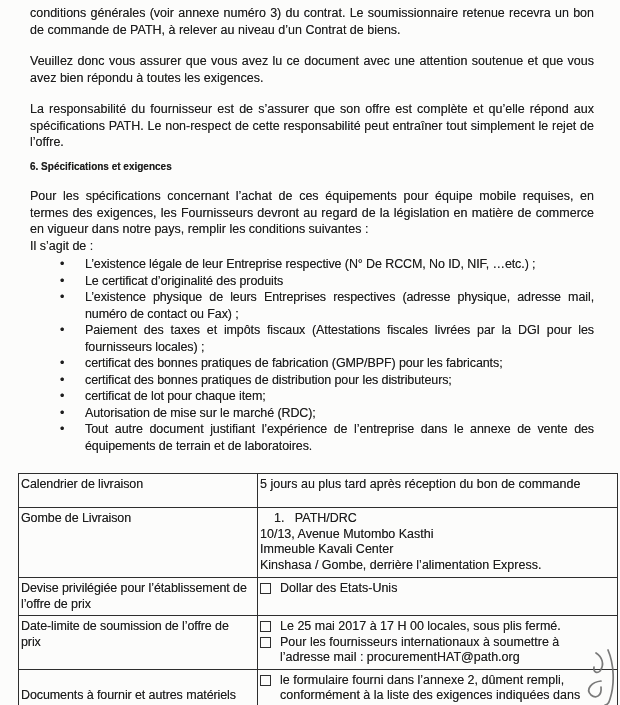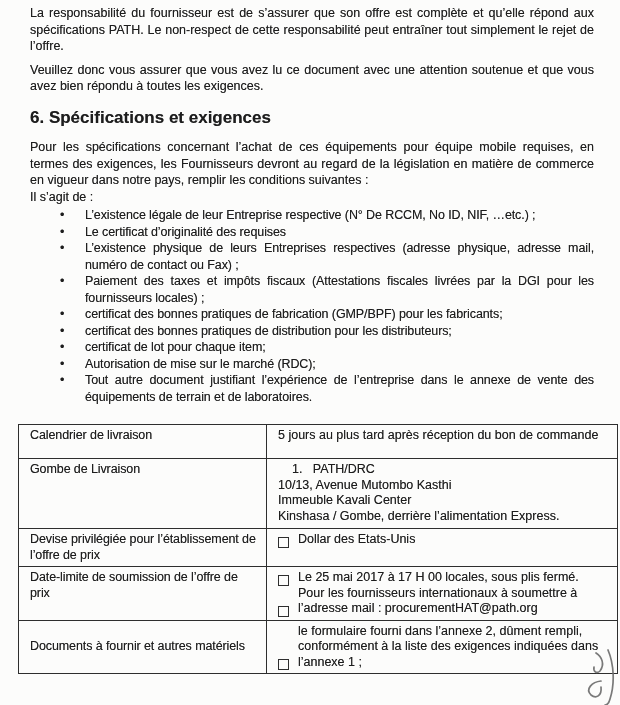--- a/index.html
+++ b/index.html
@@ -16,80 +16,81 @@
   .page{
     position:relative;width:620px;height:705px;overflow:hidden;
     background:var(--paper);color:var(--ink);
     padding:5px 26px 0 30px;box-sizing:border-box;
     font-size:12.5px;line-height:16.5px;
     text-shadow:0 0 .5px rgba(20,20,20,.55);
   }
   .para{margin:0 0 15px 0;text-align:justify;}
   .para.tight{margin-bottom:7px;}
   .heading{
-    font-size:17px;font-weight:bold;margin:8px 0 13px 0;
+    font-size:10px;font-weight:bold;margin:8px 0 13px 0;
   }
   .para.intro{margin-bottom:2px;}
   
   .bullets{margin:0 0 0 30px;}
   .bullet-row{display:flex;align-items:flex-start;}
   .dot{width:25px;flex:none;}
   .btxt{flex:1;text-align:justify;letter-spacing:-0.1px;}
   
   table.spec{
     border-collapse:collapse;table-layout:fixed;
     width:600px;margin:19px 0 0 -12px;
     font-size:12.5px;line-height:15.5px;
   }
   table.spec td{
     border:1.5px solid var(--line);
     vertical-align:top;
-    padding:3px 6px 3px 11px;
+    padding:3px 6px 3px 2px;
     overflow:hidden;
   }
   td.lbl{width:230px;letter-spacing:-0.1px;}
   td.val{padding-left:13px;}
   table.spec tr:nth-child(1) td{height:27px;}
   table.spec tr:nth-child(2) td{height:63px;}
   table.spec tr:nth-child(3) td{height:29px;}
   table.spec tr:nth-child(4) td{height:41px;}
   table.spec tr:nth-child(5) td{height:38px;}
   table.spec tr:nth-child(5) td.lbl{vertical-align:middle;}
-  .cell-line{display:flex;align-items:flex-end;}
+  .cell-line{display:flex;align-items:flex-start;}
   .cell-line .lt{flex:1;}
   .cell-line.bold{font-weight:normal;}
   .cell-line.num-indent{padding-left:14px;}
   .cb{
     flex:none;width:9px;height:9px;margin:2px 9px 0 0;
     border:1.5px solid var(--line);display:inline-block;background:transparent;
   }
   .pen-overlay{position:absolute;left:0;top:0;pointer-events:none;}
 </style>
 </head>
 <body>
 
 <div class="page">
 
+  <p class="para">conditions générales (voir annexe numéro 3) du contrat. Le soumissionnaire retenue recevra un bon de commande de PATH, à relever au niveau d’un Contrat de biens.</p>
+
+  <p class="para">Veuillez donc vous assurer que vous avez lu ce document avec une attention soutenue et que vous avez bien répondu à toutes les exigences.</p>
 
   <p class="para tight">La responsabilité du fournisseur est de s’assurer que son offre est complète et qu’elle répond aux spécifications PATH. Le non-respect de cette responsabilité peut entraîner tout simplement le rejet de l’offre.</p>
-
-  <p class="para">Veuillez donc vous assurer que vous avez lu ce document avec une attention soutenue et que vous avez bien répondu à toutes les exigences.</p>
 
   <div class="heading">6. Spécifications et exigences</div>
 
   <p class="para intro"><span>Pour les spécifications concernant l’achat de ces équipements pour équipe mobile requises, en termes des exigences, les Fournisseurs devront au regard de la législation en matière de commerce en vigueur dans notre pays, remplir les conditions suivantes :</span><br><span>Il s’agit de :</span></p>
 
   <div class="bullets">
       <div class="bullet-row">
         <span class="dot">•</span>
         <span class="btxt">L’existence légale de leur Entreprise respective (N° De RCCM, No ID, NIF, …etc.) ;</span>
       </div>
       <div class="bullet-row">
         <span class="dot">•</span>
-        <span class="btxt">Le certificat d’originalité des requises</span>
+        <span class="btxt">Le certificat d’originalité des produits</span>
       </div>
       <div class="bullet-row">
         <span class="dot">•</span>
         <span class="btxt">L’existence physique de leurs Entreprises respectives (adresse physique, adresse mail, numéro de contact ou Fax) ;</span>
       </div>
       <div class="bullet-row">
         <span class="dot">•</span>
         <span class="btxt">Paiement des taxes et impôts fiscaux (Attestations fiscales livrées par la DGI pour les fournisseurs locales) ;</span>
       </div>
       <div class="bullet-row">

